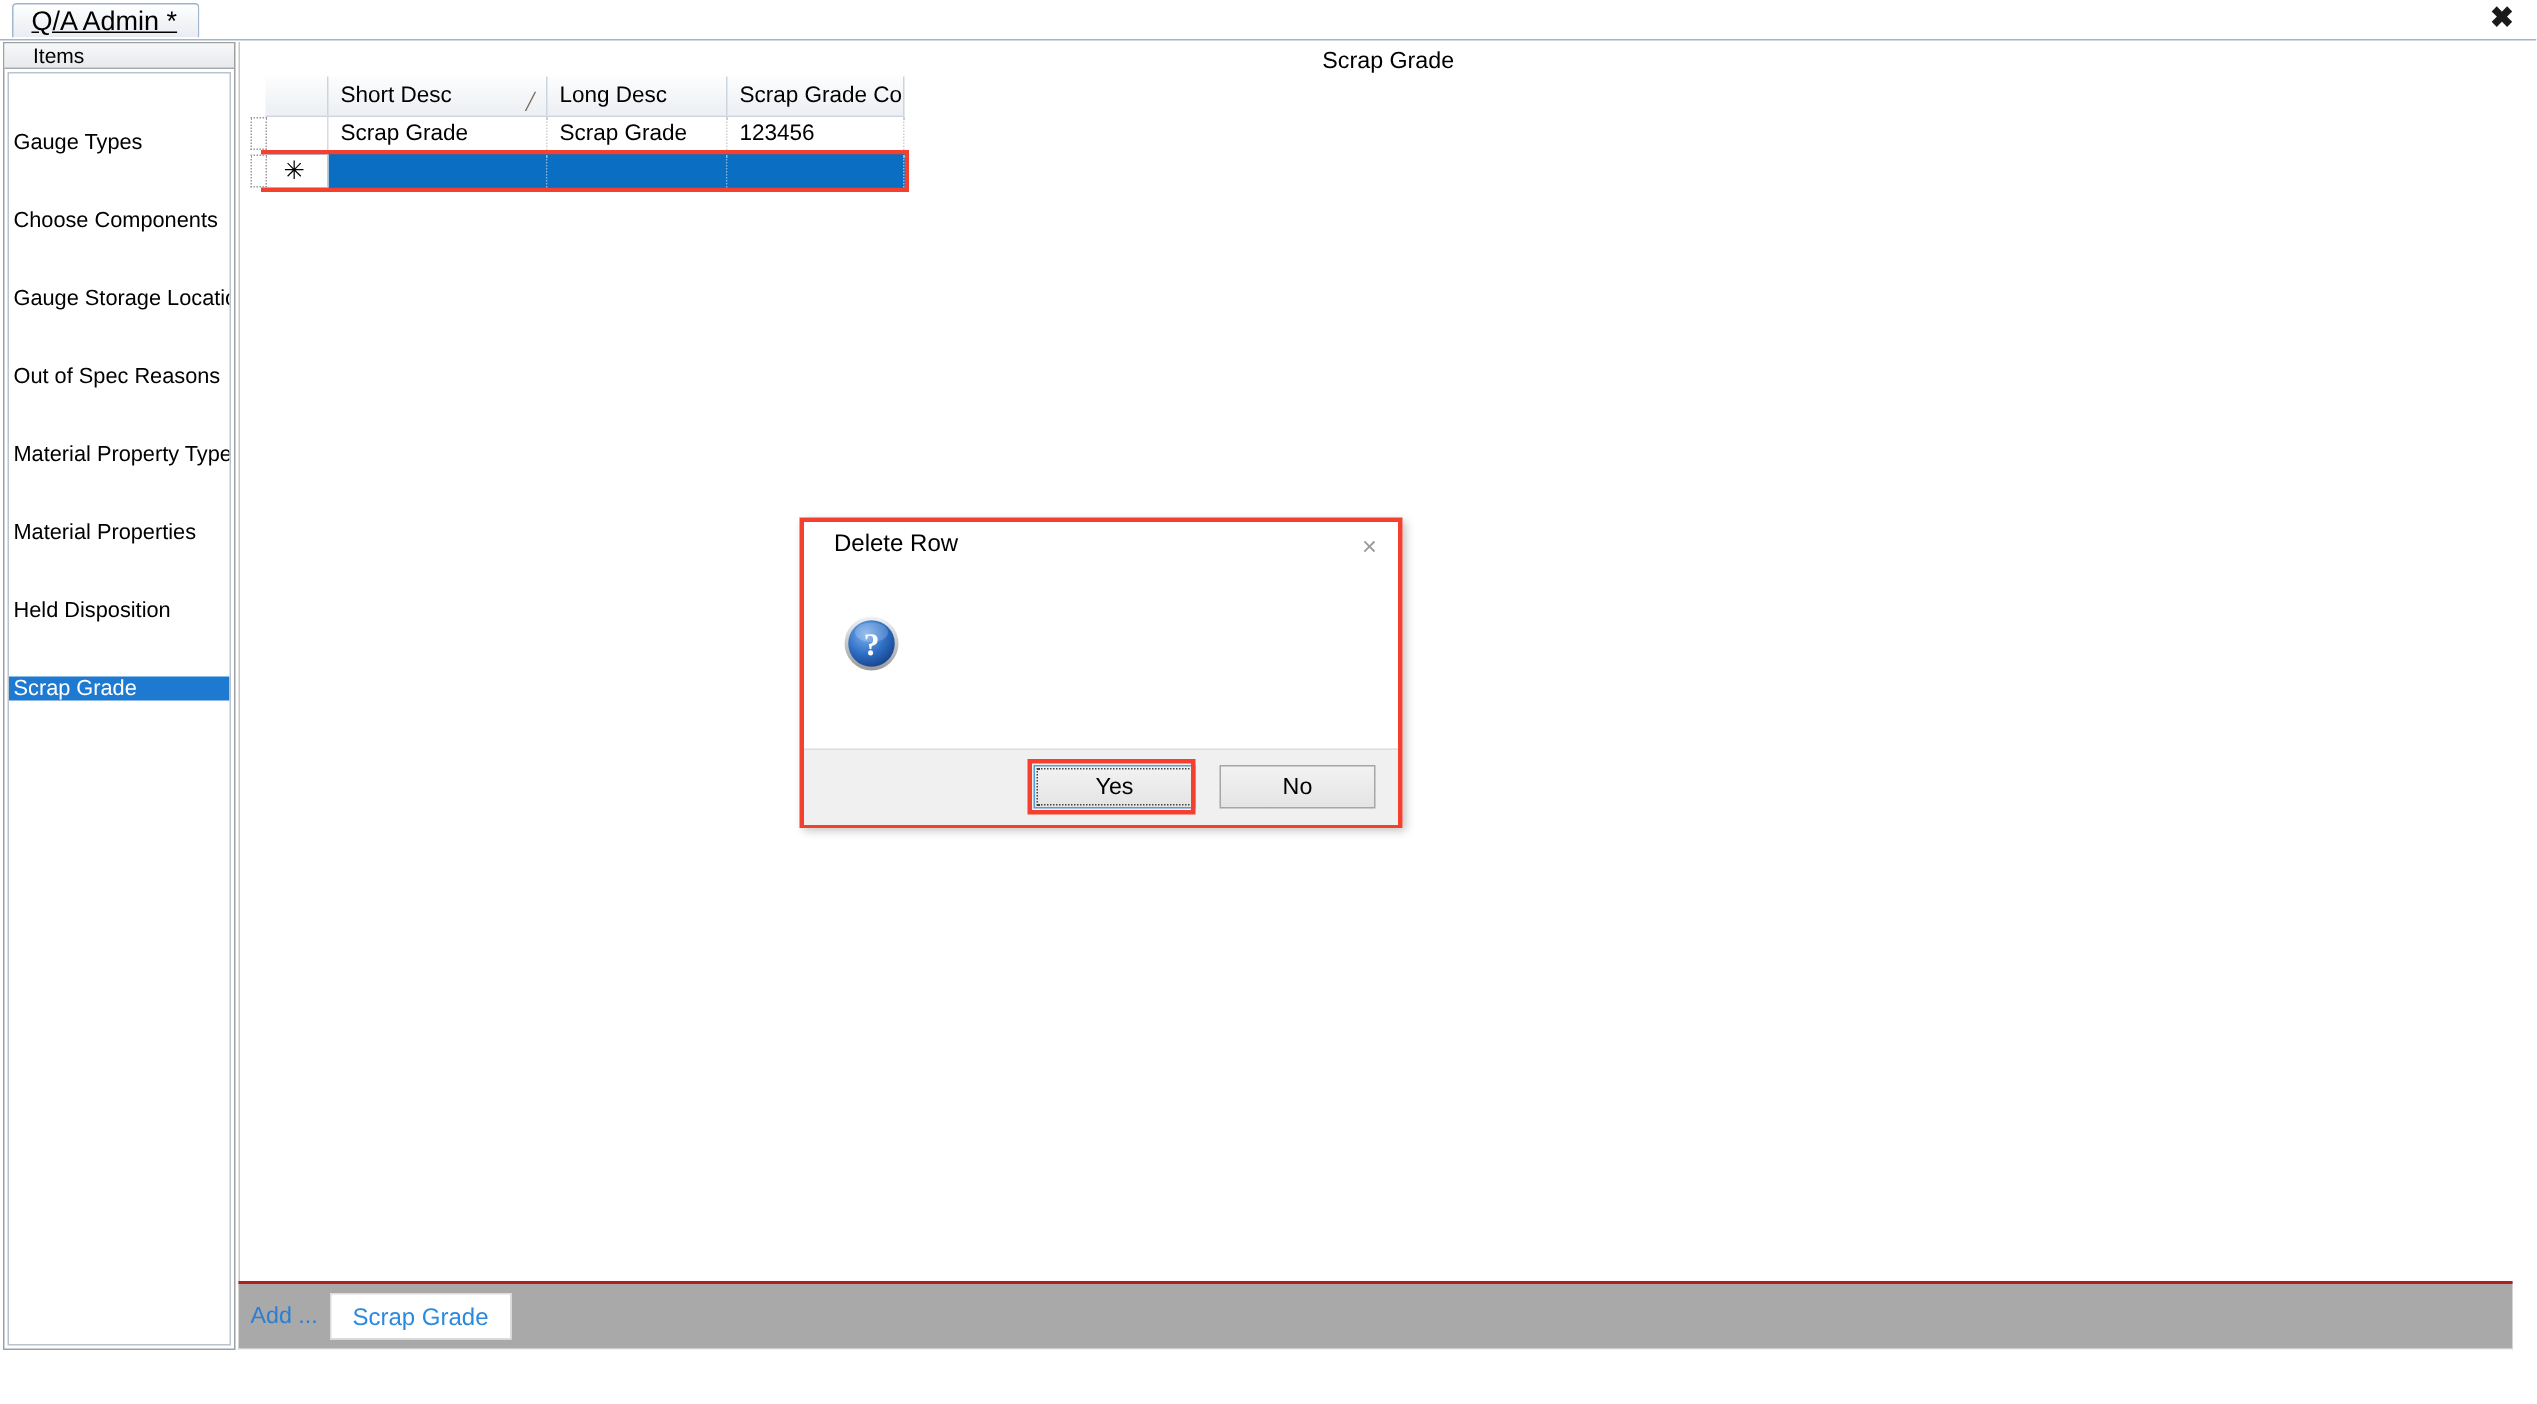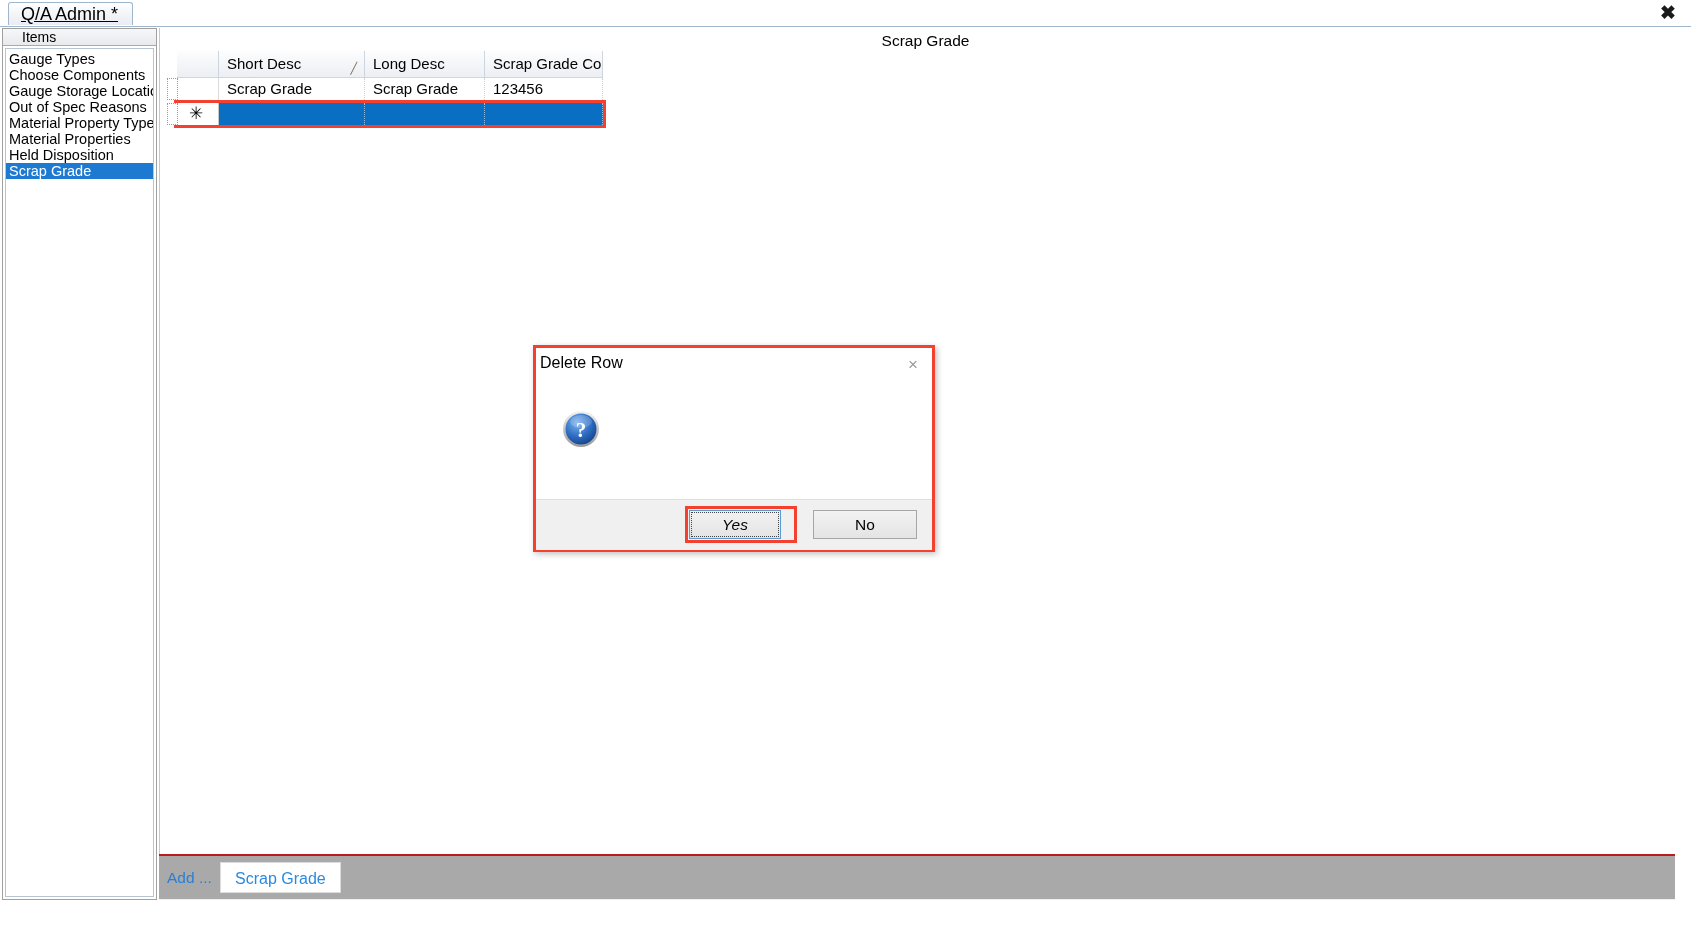--- a/index.html
+++ b/index.html
@@ -94,20 +94,21 @@
   }
   .item-row {
     height: 16px;
     line-height: 16px;
     font-size: 14.5px;
     padding-left: 3px;
     white-space: nowrap;
     overflow: hidden;
     color: #000;
     cursor: default;
+    margin-top: 36px;
   }
   .item-row.selected {
     background: #1e7ad1;
     color: #ffffff;
   }
 
   
   .content {
     position: absolute;
     left: 159px; top: 28px;
@@ -287,21 +288,21 @@
     background: #ffffff;
     box-sizing: border-box;
   }
   .dlg-titlebar {
     position: relative;
     height: 38px;
     background: #ffffff;
   }
   .dlg-title {
     position: absolute;
-    left: 4px; top: 6px;
+    left: 20px; top: 6px;
     font-size: 16px;
     color: #000;
     white-space: nowrap;
   }
   .dlg-close {
     position: absolute;
     right: 8px; top: 6px;
     width: 22px; height: 22px;
     line-height: 22px;
     text-align: center;
@@ -345,25 +346,24 @@
     font-size: 15.5px;
     background: linear-gradient(to bottom, #f2f2f2 0%, #e4e4e4 100%);
     border: 1px solid #a6a6a6;
     color: #000;
     box-sizing: border-box;
     cursor: pointer;
     user-select: none;
   }
   .btn-yes {
     left: 153px;
-    width: 92px;
+    width: 108px;
     border: 1px solid #5b9bd5;
     outline: 1px dotted #444;
     outline-offset: -3px;
-    font-style: italic;
   }
   .btn-yes-hl {
     position: absolute;
     left: 149px; top: 6px;
     width: 112px; height: 37px;
     border: 3px solid #f4402e;
     box-sizing: border-box;
     pointer-events: none;
   }
   .btn-no { left: 277px; width: 104px; }

